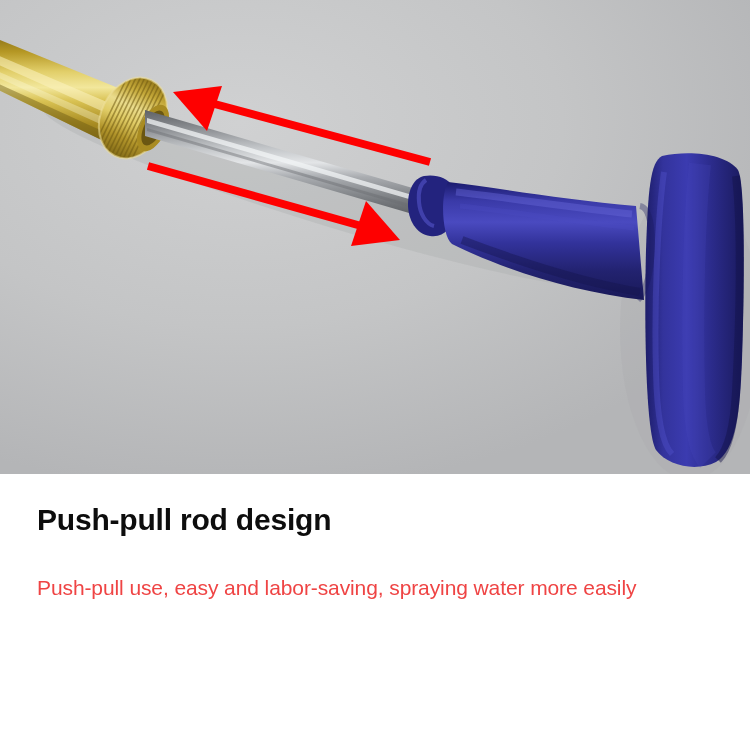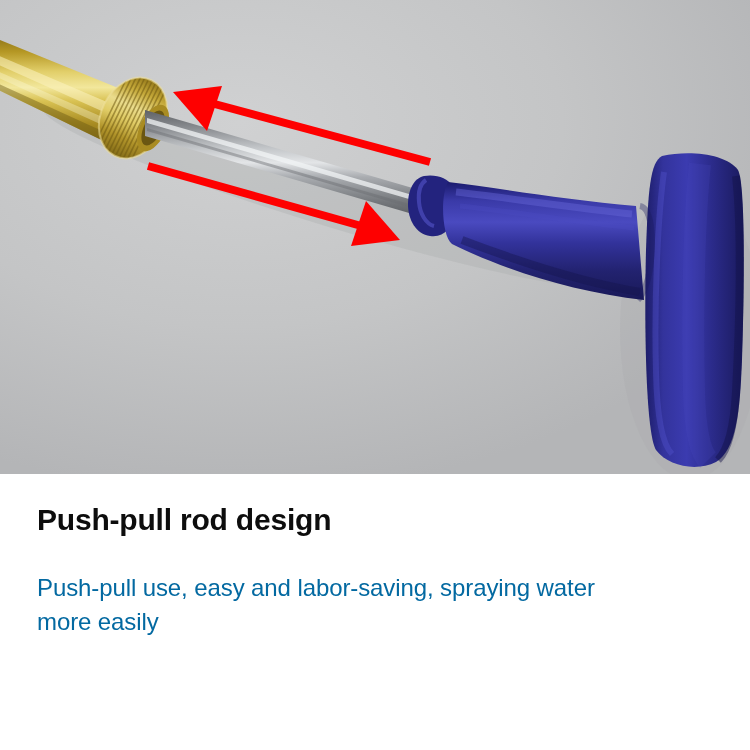--- a/index.html
+++ b/index.html
@@ -59,24 +59,24 @@
     font-weight: bold;
     color: #0d0d0d;
     letter-spacing: -0.2px;
     white-space: nowrap;
   }
   #feature-desc {
     position: absolute;
     left: 37px;
     top: 97px;
     width: 600px;
-    font-size: 24px;
+    font-size: 21px;
     font-weight: normal;
     line-height: 34px;
-    color: #0369a1;
+    color: #ef4444;
     letter-spacing: -0.1px;
   }
 </style>
 </head>
 <body>
 
 <div id="page">
 
   <div id="photo-panel">
     <svg id="photo-svg" viewBox="0 0 750 474" preserveAspectRatio="none">

